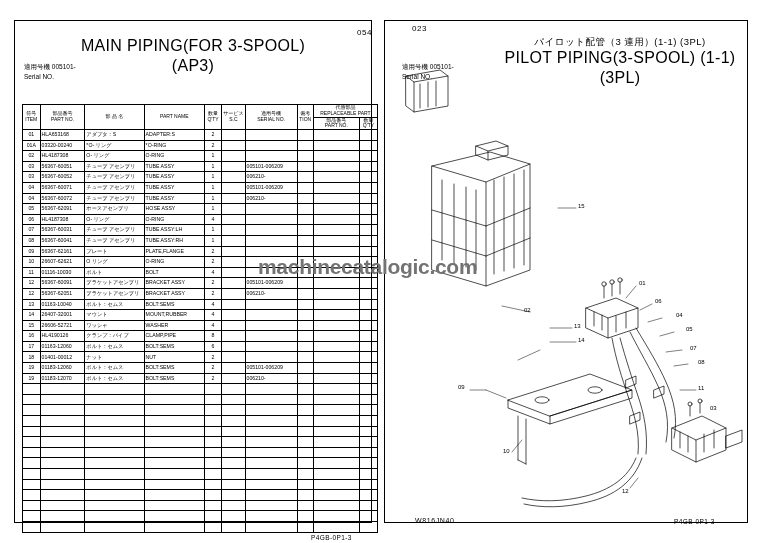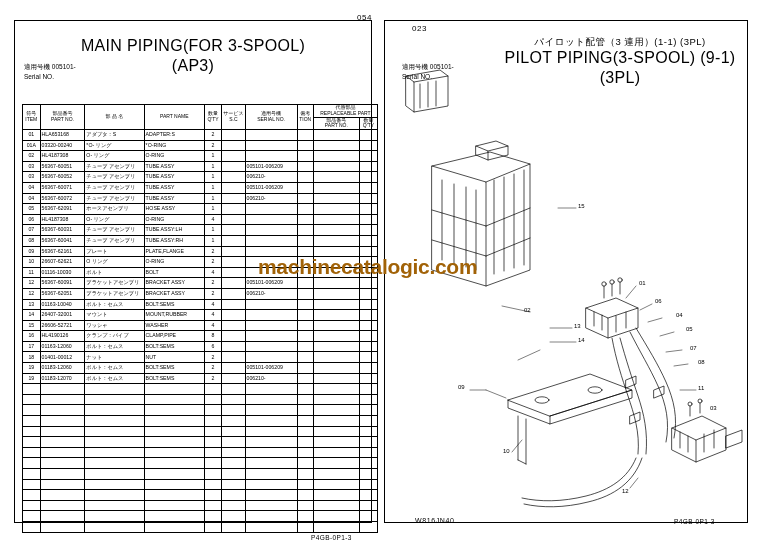--- a/index.html
+++ b/index.html
@@ -19,21 +19,21 @@
     position: relative;
     width: 768px;
     height: 543px;
   }
   
   .pageno {
     position: absolute;
     font-size: 8px;
     letter-spacing: 0.5px;
   }
-  .pageno.left { left: 345px; top: 13px; padding-left: 12px; }
+  .pageno.left { left: 345px; top: 28px; padding-left: 12px; }
   .pageno.right { left: 412px; top: 24px; }
 
   
   .sheet-left {
     position: absolute;
     left: 8px;
     top: 16px;
     width: 370px;
     height: 512px;
   }
@@ -103,21 +103,21 @@
   tr.datarow td { height: 9.6px; }
   tr.emptyrow td { height: 9.6px; }
 
   
   .watermark {
     position: absolute;
     left: 258px;
     top: 255px;
     font-size: 21px;
     font-weight: bold;
-    color: #a16207;
+    color: #737373;
     font-family: "Liberation Sans", sans-serif;
     letter-spacing: -0.3px;
     z-index: 40;
     white-space: nowrap;
   }
 
   
   .footer {
     position: absolute;
     font-size: 6.5px;
@@ -675,21 +675,21 @@
         </tbody>
     </table>
 
     <div class="footer f1">P4GB-0P1-3</div>
   </div>
 
   <div class="sheet-right">
 
     <div class="title-block" style="left:115px; top:20px; width:250px;">
       <div class="title-jp">パイロット配管（3 連用）(1-1) (3PL)</div>
-      <div class="title-en">PILOT PIPING(3-SPOOL) (9-1) (3PL)</div>
+      <div class="title-en">PILOT PIPING(3-SPOOL) (1-1) (3PL)</div>
     </div>
 
     <div class="serial-block" style="left:22px; top:46px;">
       <div>適用号機 005101-</div>
       <div>Serial NO.</div>
     </div>
 
     <div class="thin-rule" style="left:4px; top:4px; width:364px; height:0.7px;"></div>
     <div class="thin-rule" style="left:4px; top:4px; width:0.7px; height:502px;"></div>
     <div class="thin-rule" style="left:367px; top:4px; width:0.7px; height:502px;"></div>

